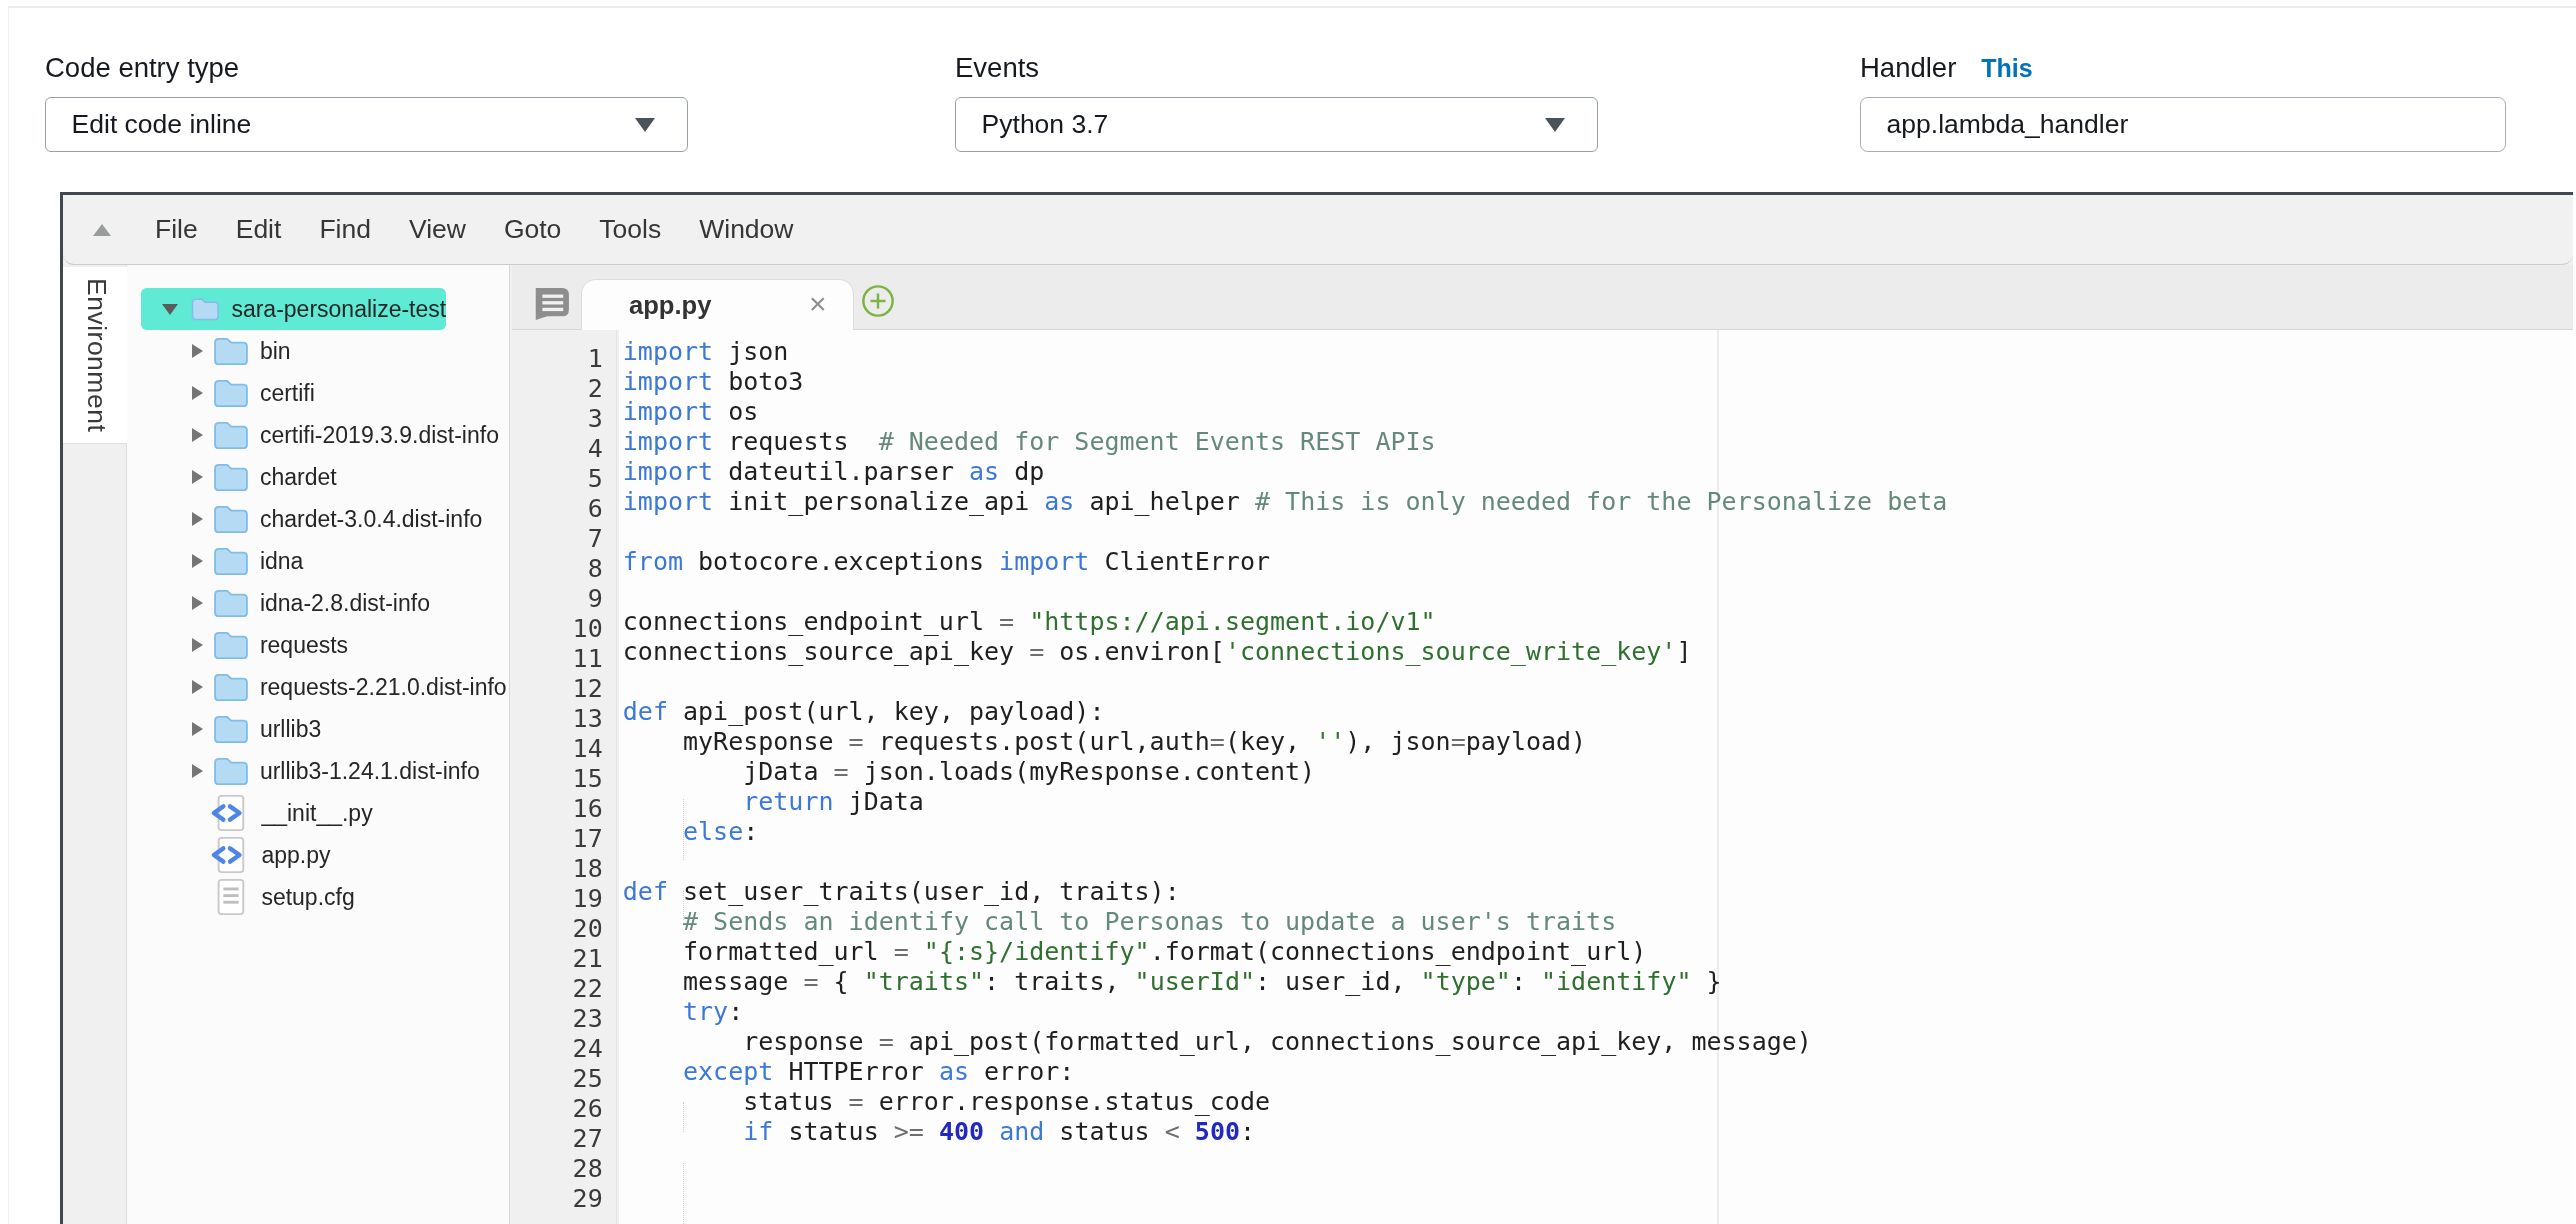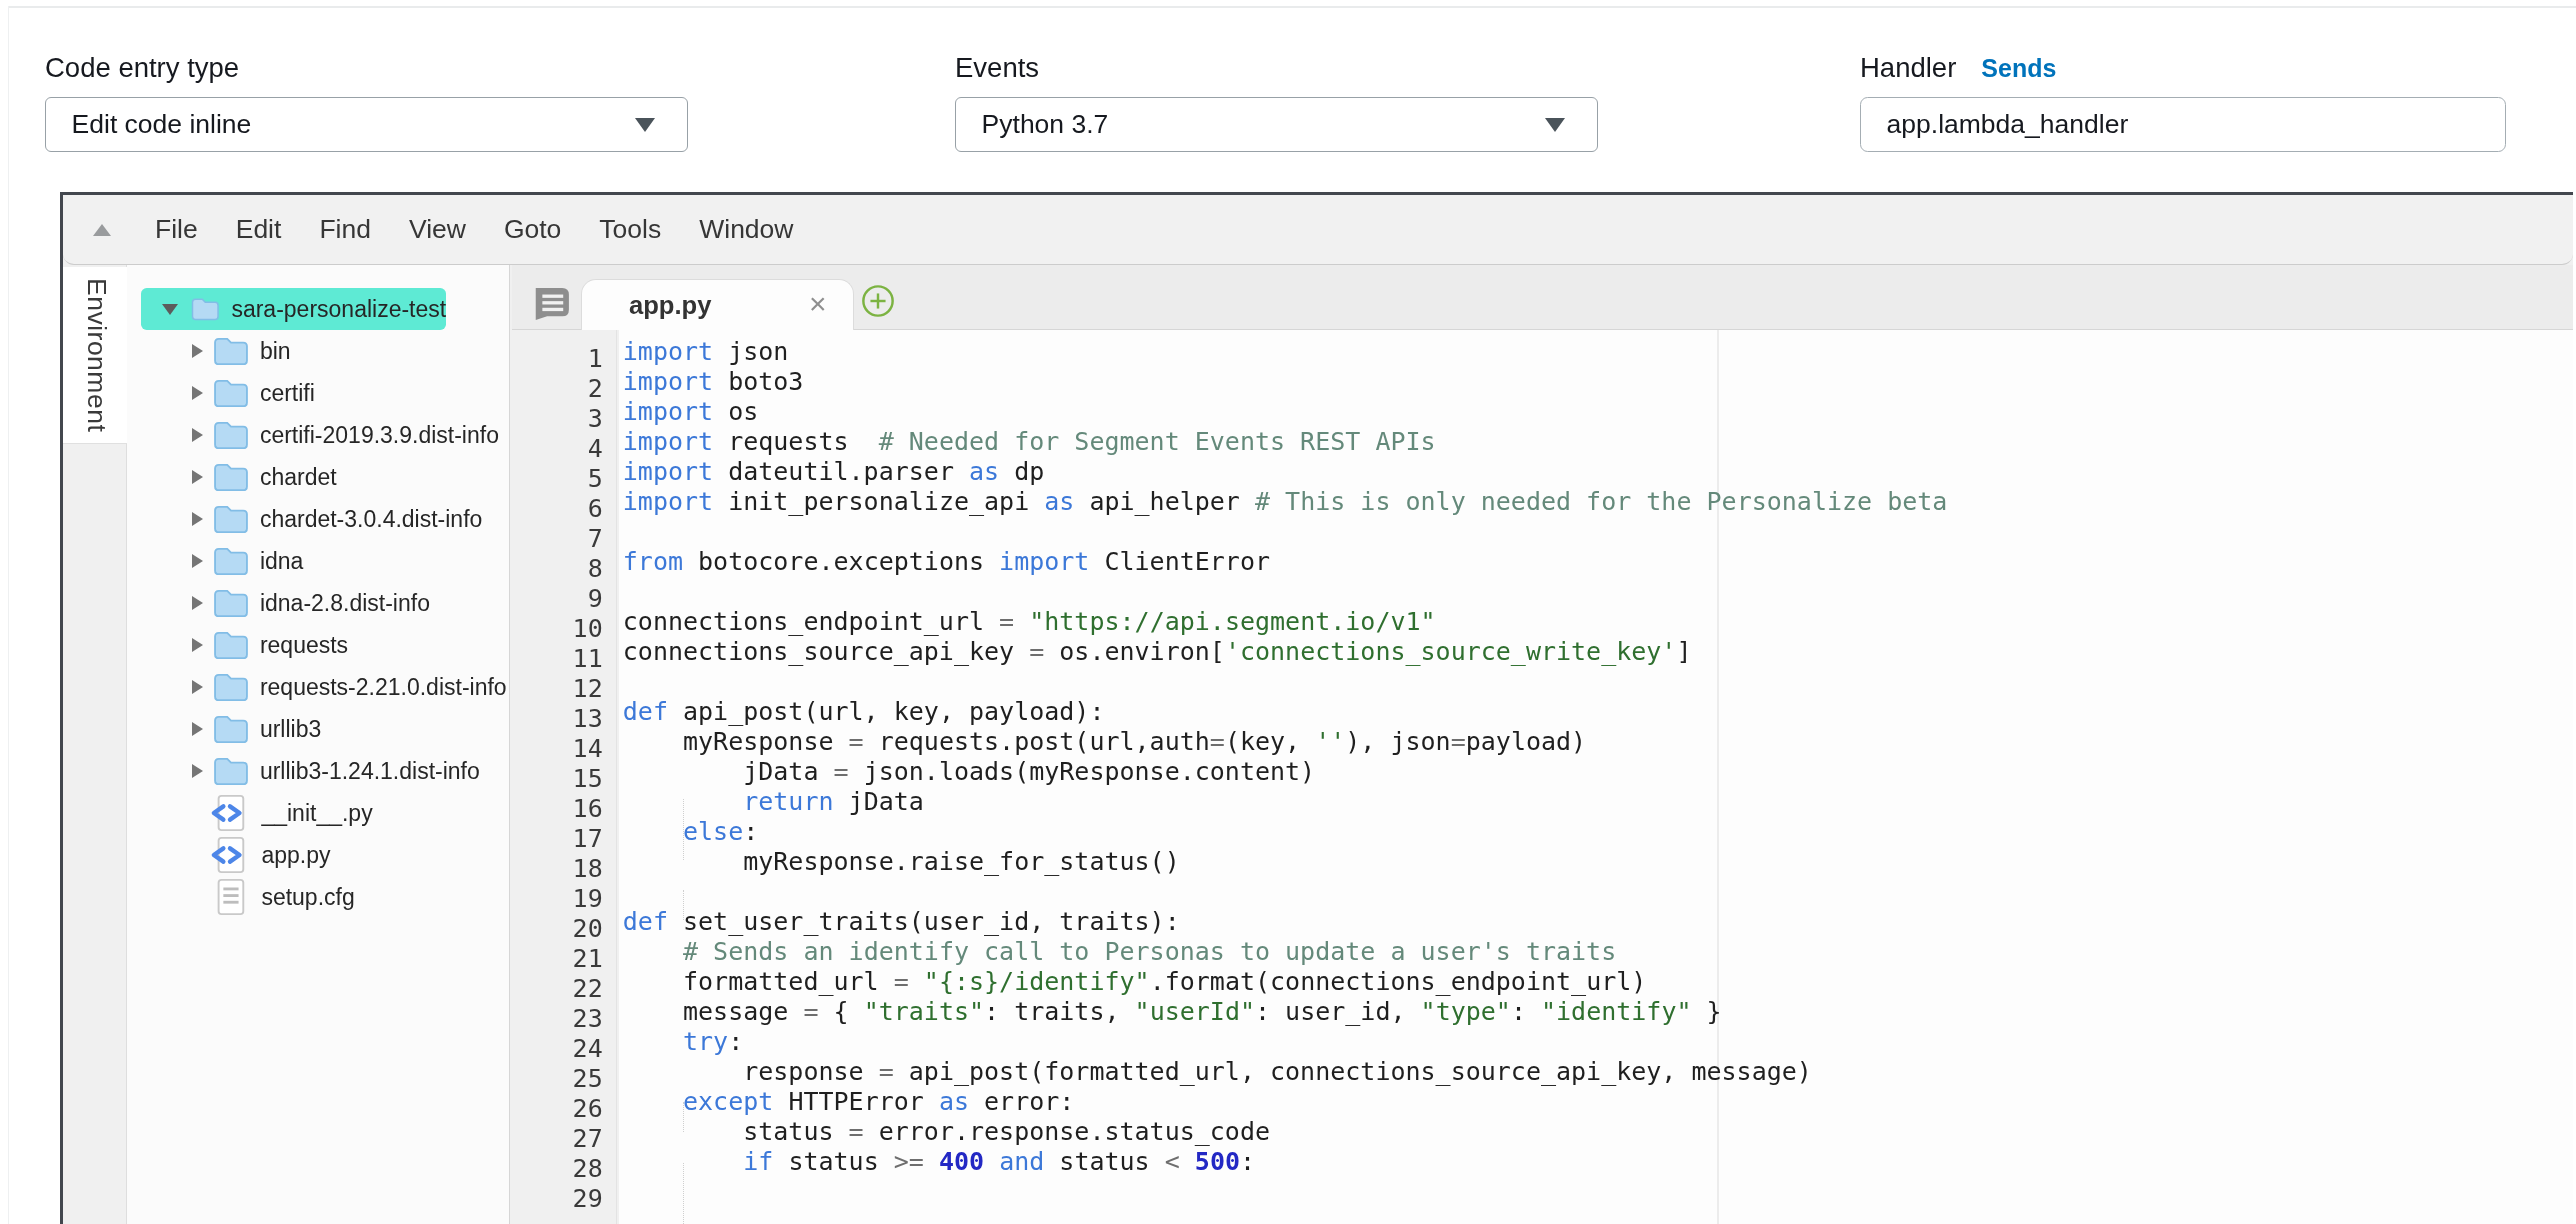--- a/index.html
+++ b/index.html
@@ -116,21 +116,21 @@
     </div>
     <div class="control">
       <span class="value">Python 3.7</span>
       <span class="caret"></span>
     </div>
   </div>
 
   <div class="field f-handler">
     <div class="field-label-row">
       <span class="field-label">Handler</span>
-      <span class="info-link">Sends</span>
+      <span class="info-link">This</span>
     </div>
     <input class="text-input" type="text" value="app.lambda_handler" style="">
   </div>
 
   <div class="ide">
     <div class="menubar">
       <span class="collapse-tri"></span>
       <div class="menu-items" id="menu-items">
           <span class="menu-item">File</span>
           <span class="menu-item">Edit</span>
@@ -324,21 +324,20 @@
               <div class="cl"><span class="tok-k">from</span><span class="tok-t"> botocore.exceptions </span><span class="tok-k">import</span><span class="tok-t"> ClientError</span></div>
               <div class="cl"></div>
               <div class="cl"><span class="tok-t">connections_endpoint_url </span><span class="tok-o">=</span><span class="tok-t"> </span><span class="tok-s">"https://api.segment.io/v1"</span></div>
               <div class="cl"><span class="tok-t">connections_source_api_key </span><span class="tok-o">=</span><span class="tok-t"> os.environ[</span><span class="tok-s">'connections_source_write_key'</span><span class="tok-t">]</span></div>
               <div class="cl"></div>
               <div class="cl"><span class="tok-k">def</span><span class="tok-t"> api_post(url, key, payload):</span></div>
               <div class="cl"><span class="tok-t">    myResponse </span><span class="tok-o">=</span><span class="tok-t"> requests.post(url,auth</span><span class="tok-o">=</span><span class="tok-t">(key, </span><span class="tok-s">''</span><span class="tok-t">), json</span><span class="tok-o">=</span><span class="tok-t">payload)</span></div>
               <div class="cl"><span class="tok-t">        jData </span><span class="tok-o">=</span><span class="tok-t"> json.loads(myResponse.content)</span></div>
               <div class="cl"><span class="tok-t">        </span><span class="tok-k">return</span><span class="tok-t"> jData</span></div>
               <div class="cl"><span class="tok-t">    </span><span class="tok-k">else</span><span class="tok-t">:</span></div>
-              <div class="cl"><span class="tok-t">        myResponse.raise_for_status()</span></div>
               <div class="cl"></div>
               <div class="cl"><span class="tok-k">def</span><span class="tok-t"> set_user_traits(user_id, traits):</span></div>
               <div class="cl"><span class="tok-t">    </span><span class="tok-c"># Sends an identify call to Personas to update a user's traits</span></div>
               <div class="cl"><span class="tok-t">    formatted_url </span><span class="tok-o">=</span><span class="tok-t"> </span><span class="tok-s">"{:s}/identify"</span><span class="tok-t">.format(connections_endpoint_url)</span></div>
               <div class="cl"><span class="tok-t">    message </span><span class="tok-o">=</span><span class="tok-t"> { </span><span class="tok-s">"traits"</span><span class="tok-t">: traits, </span><span class="tok-s">"userId"</span><span class="tok-t">: user_id, </span><span class="tok-s">"type"</span><span class="tok-t">: </span><span class="tok-s">"identify"</span><span class="tok-t"> }</span></div>
               <div class="cl"><span class="tok-t">    </span><span class="tok-k">try</span><span class="tok-t">:</span></div>
               <div class="cl"><span class="tok-t">        response </span><span class="tok-o">=</span><span class="tok-t"> api_post(formatted_url, connections_source_api_key, message)</span></div>
               <div class="cl"><span class="tok-t">    </span><span class="tok-k">except</span><span class="tok-t"> HTTPError </span><span class="tok-k">as</span><span class="tok-t"> error:</span></div>
               <div class="cl"><span class="tok-t">        status </span><span class="tok-o">=</span><span class="tok-t"> error.response.status_code</span></div>
               <div class="cl"><span class="tok-t">        </span><span class="tok-k">if</span><span class="tok-t"> status </span><span class="tok-o">&gt;=</span><span class="tok-t"> </span><span class="tok-n">400</span><span class="tok-t"> </span><span class="tok-k">and</span><span class="tok-t"> status </span><span class="tok-o">&lt;</span><span class="tok-t"> </span><span class="tok-n">500</span><span class="tok-t">:</span></div>

